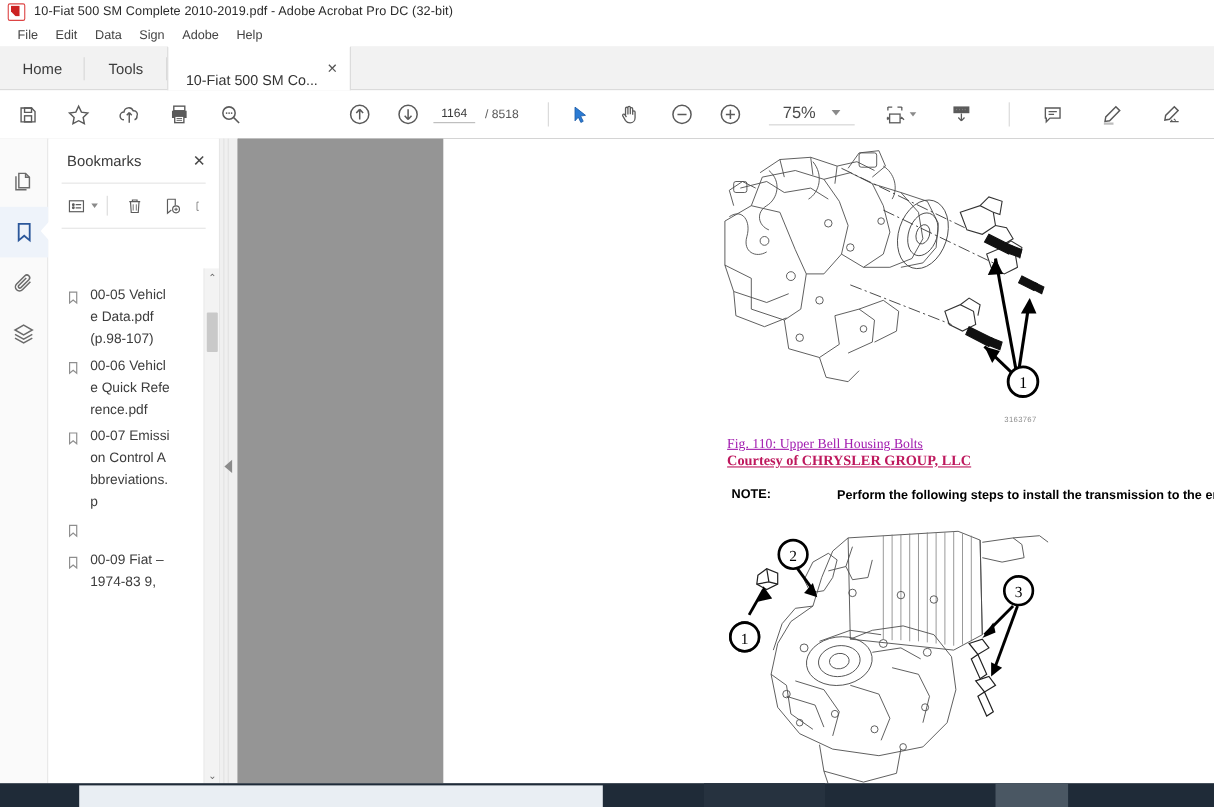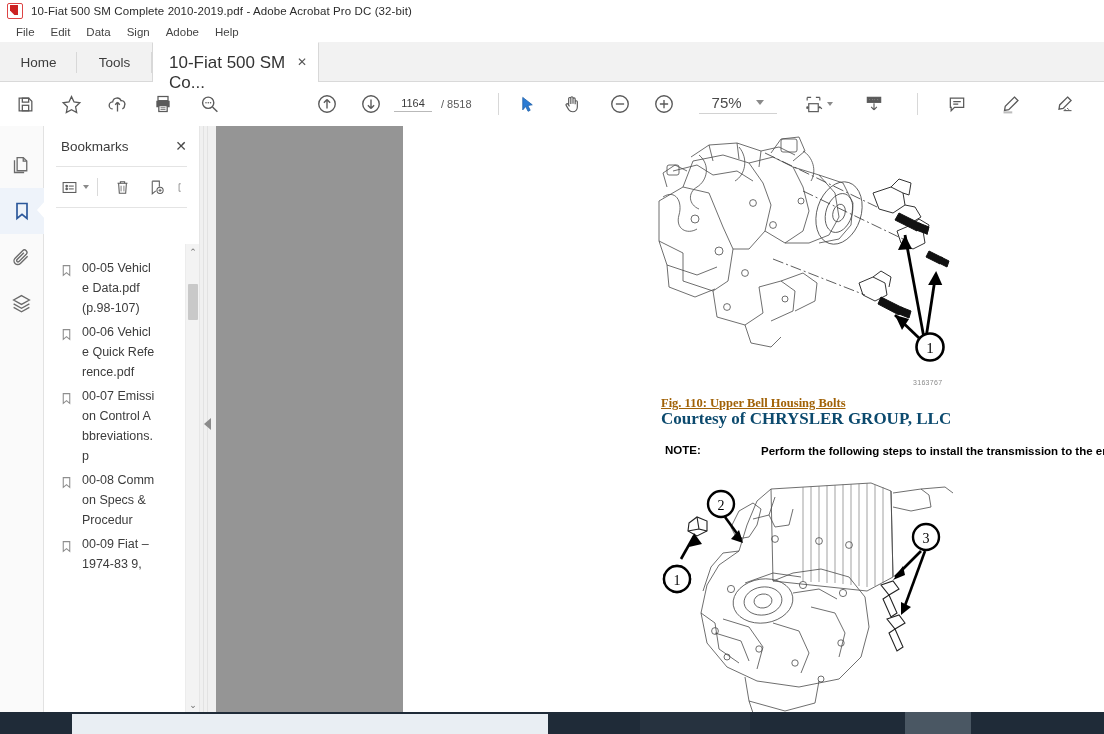--- a/index.html
+++ b/index.html
@@ -56,21 +56,21 @@
   .tab.tools{width:75px;}
   .tab.home:after,.tab.tools:after{
     content:"";position:absolute;right:0;top:9px;bottom:9px;width:1px;background:#d8d8d8;
   }
   .tab.doc{
     width:167px;background:#ffffff;border-left:1px solid #d8d8d8;
     border-right:1px solid #d8d8d8;border-top:1px solid #ffffff;
     justify-content:flex-start;padding-left:16px;z-index:3;
     height:40px;
   }
-  .tab.doc .lbl{font-size:17px;color:#333;margin-top:20px;}
+  .tab.doc .lbl{font-size:13px;color:#333;margin-top:20px;}
   .tab-close{
     position:absolute;right:11px;top:13px;font-size:12px;color:#555;line-height:12px;
   }
 
   
   .toolbar{
     position:absolute;left:0;top:82px;width:1104px;height:44px;
     background:#ffffff;border-bottom:1px solid #e0e0e0;
     display:flex;align-items:center;
   }
@@ -201,24 +201,24 @@
   .fig-top{position:absolute;left:250px;top:5px;width:310px;height:240px;}
   .fig-num-top{
     position:absolute;left:510px;top:253px;font-size:7px;color:#8a8a8a;
     font-family:"Liberation Sans",sans-serif;letter-spacing:0.3px;
   }
   .fig-cap{
     position:absolute;left:258px;top:270px;
     font-family:"Liberation Serif", serif;
   }
   .fig-cap .l1{
-    font-size:12.5px;font-weight:bold;color:#a16207;text-decoration:underline;
+    font-size:12.5px;font-weight:normal;color:#a21caf;text-decoration:underline;
     display:block;line-height:15px;
   }
-  .fig-cap .l2{font-size:17px;font-weight:bold;color:#0c4a6e;display:block;line-height:15px;}
+  .fig-cap .l2{font-size:13px;font-weight:bold;color:#be185d;display:block;line-height:15px;text-decoration:underline;}
 
   .note{
     position:absolute;left:262px;top:318px;width:560px;display:flex;
   }
   .note-lbl{
     font-size:11.5px;font-weight:bold;color:#000;width:96px;flex:none;
     font-family:"Liberation Sans",sans-serif;
   }
   .note-txt{
     font-size:11.5px;font-weight:bold;color:#000;line-height:15px;
@@ -517,21 +517,20 @@
         </span>
         <span class="bm-lbl">00-07 Emission Control Abbreviations.p</span>
       </div>
 
       <div class="bm-item">
         <span class="bm-ic">
           <svg width="13" height="15" viewBox="0 0 24 24" fill="none" stroke="currentColor" stroke-width="2">
               <path d="M6 3h12v18l-6-5-6 5z"></path>
             </svg>
         </span>
-        <span class="bm-lbl">00-08 Common Specs &amp; Procedur</span>
       </div>
 
       <div class="bm-item">
         <span class="bm-ic">
           <svg width="13" height="15" viewBox="0 0 24 24" fill="none" stroke="currentColor" stroke-width="2">
               <path d="M6 3h12v18l-6-5-6 5z"></path>
             </svg>
         </span>
         <span class="bm-lbl">00-09 Fiat – 1974-83 9,</span>
       </div>

